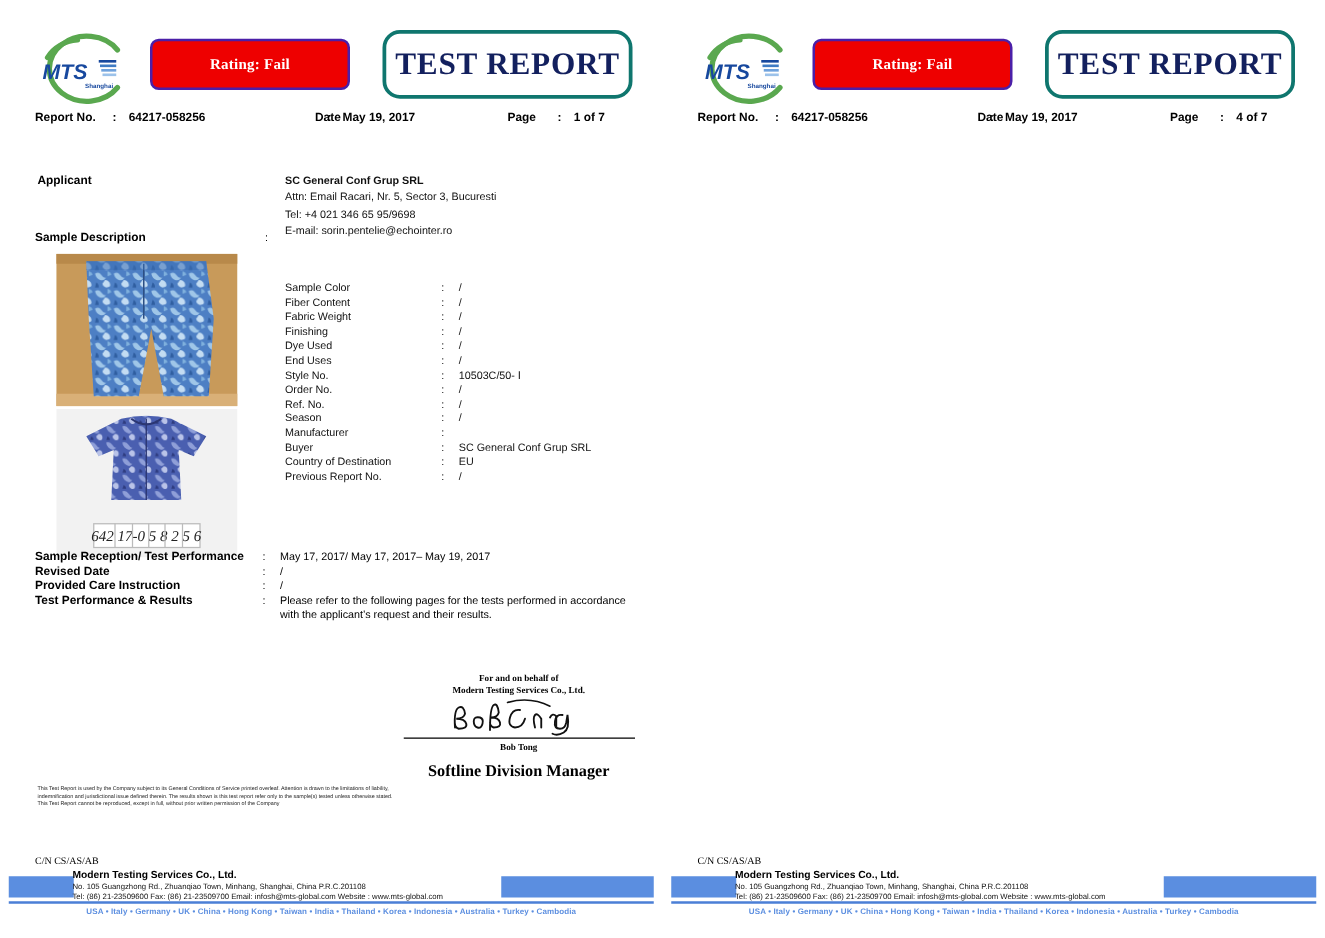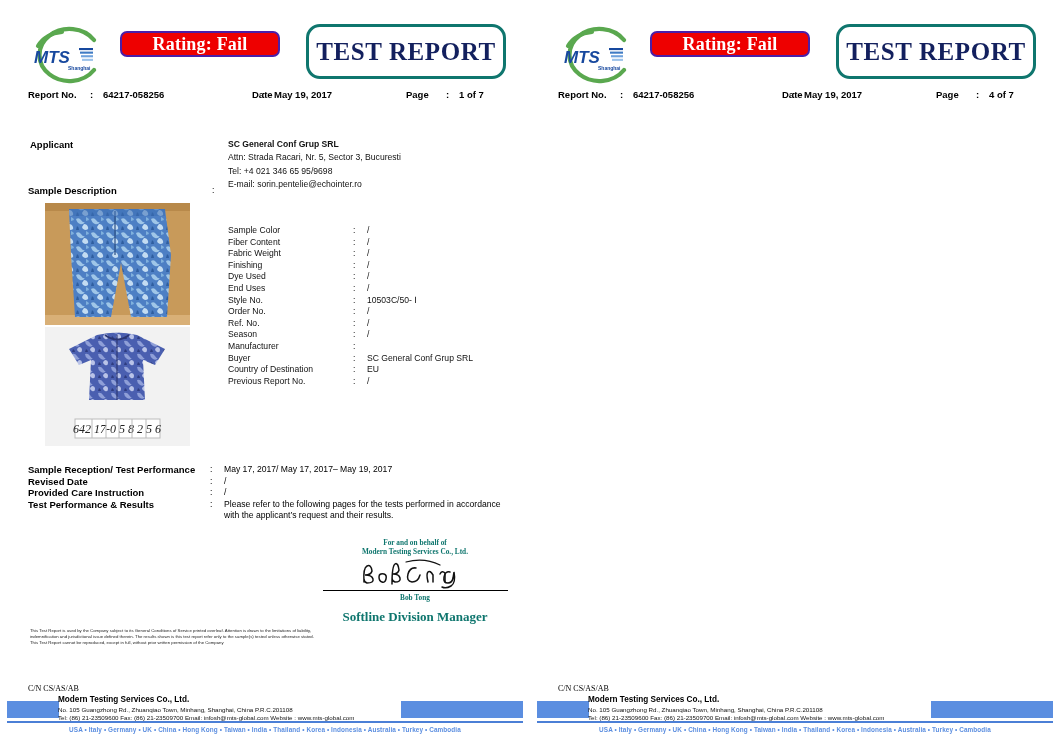--- a/index.html
+++ b/index.html
@@ -21,28 +21,28 @@
 
   
   .hdr { position:relative; height:86px; }
   .logo {
     position:absolute; left:28px; top:26px;
     width:76px; height:58px;
   }
   .logo svg { display:block; }
   .rating-badge {
     position:absolute; left:120px; top:31px;
-    width:160px; height:26px;
+    width:160px; height:41px;
     background:#ee0000;
     border:2px solid #4b1fa8;
     border-radius:7px;
     color:#ffffff;
     font-family:"Liberation Serif", serif;
     font-weight:bold;
-    font-size:18px;
+    font-size:12px;
     display:flex; align-items:center; justify-content:center;
     letter-spacing:0.2px;
   }
   .title-badge {
     position:absolute; left:306px; top:24px;
     width:200px; height:55px;
     border:3px solid #0f766e;
     border-radius:14px;
     background:#ffffff;
     color:#13205e;
@@ -87,33 +87,33 @@
     position:absolute; left:228px; top:225px;
     width:295px; font-size:8.6px; color:#111;
   }
   .spec-row { display:flex; line-height:11.6px; }
   .spec-key { width:125px; flex:0 0 125px; }
   .spec-colon { width:14px; flex:0 0 14px; }
   .spec-val { flex:1 1 auto; }
   .spec-val.wide { letter-spacing:0.3px; }
 
   .recep {
-    position:absolute; left:28px; top:464px; width:490px;
+    position:absolute; left:28px; top:440px; width:490px;
     font-size:9.5px; color:#000;
   }
   .recep-row { display:flex; }
   .recep-key { width:182px; flex:0 0 182px; font-weight:bold; line-height:11.6px; }
   .recep-colon { width:14px; flex:0 0 14px; font-size:8.6px; line-height:11.6px;}
   .recep-val { flex:1; font-size:8.6px; font-weight:normal; line-height:11.6px; }
 
   .sign-block {
     position:absolute; left:300px; top:538px; width:230px;
     text-align:center;
     font-family:"Liberation Serif", serif;
-    color:#0f766e;
+    color:#000000;
   }
   .sign-head { font-size:7.3px; font-weight:bold; line-height:9px; }
   .sign-img { height:32px; margin-top:2px; position:relative; }
   .sign-img svg { position:absolute; left:50%; transform:translateX(-50%); top:0; }
   .sign-rule { border-top:1px solid #000; width:185px; margin:0 auto; }
   .sign-name { font-size:7.3px; font-weight:bold; margin-top:2px; }
   .sign-role { font-size:13px; font-weight:bold; margin-top:7px; }
 
   .disclaimer {
     position:absolute; left:30px; top:628px; width:285px;
@@ -186,21 +186,21 @@
       <span class="m2c">:</span>
       <span class="m2v">May 19, 2017</span>
       <span class="m3">Page</span>
       <span class="m3c">:</span>
       <span class="m3v">1 of 7</span>
     </div>
 
     <div class="lbl-bold applicant-label">Applicant</div>
     <div class="applicant-block">
       <div class="txt-b">SC General Conf Grup SRL</div>
-      <div class="txt">Attn: Strada Racari, Nr. 5, Sector 3, Bucuresti</div>
+      <div class="txt">Attn: Email Racari, Nr. 5, Sector 3, Bucuresti</div>
       <div class="txt">Tel: +4 021 346 65 95/9698</div>
       <div class="txt">E-mail: sorin.pentelie@echointer.ro</div>
     </div>
 
     <div class="lbl-bold sampdesc-label">Sample Description</div>
     <div class="sampdesc-colon">:</div>
 
     <div class="photo-wrap">
 
       <svg class="photo photo-top" viewBox="0 0 145 122" preserveAspectRatio="none">

